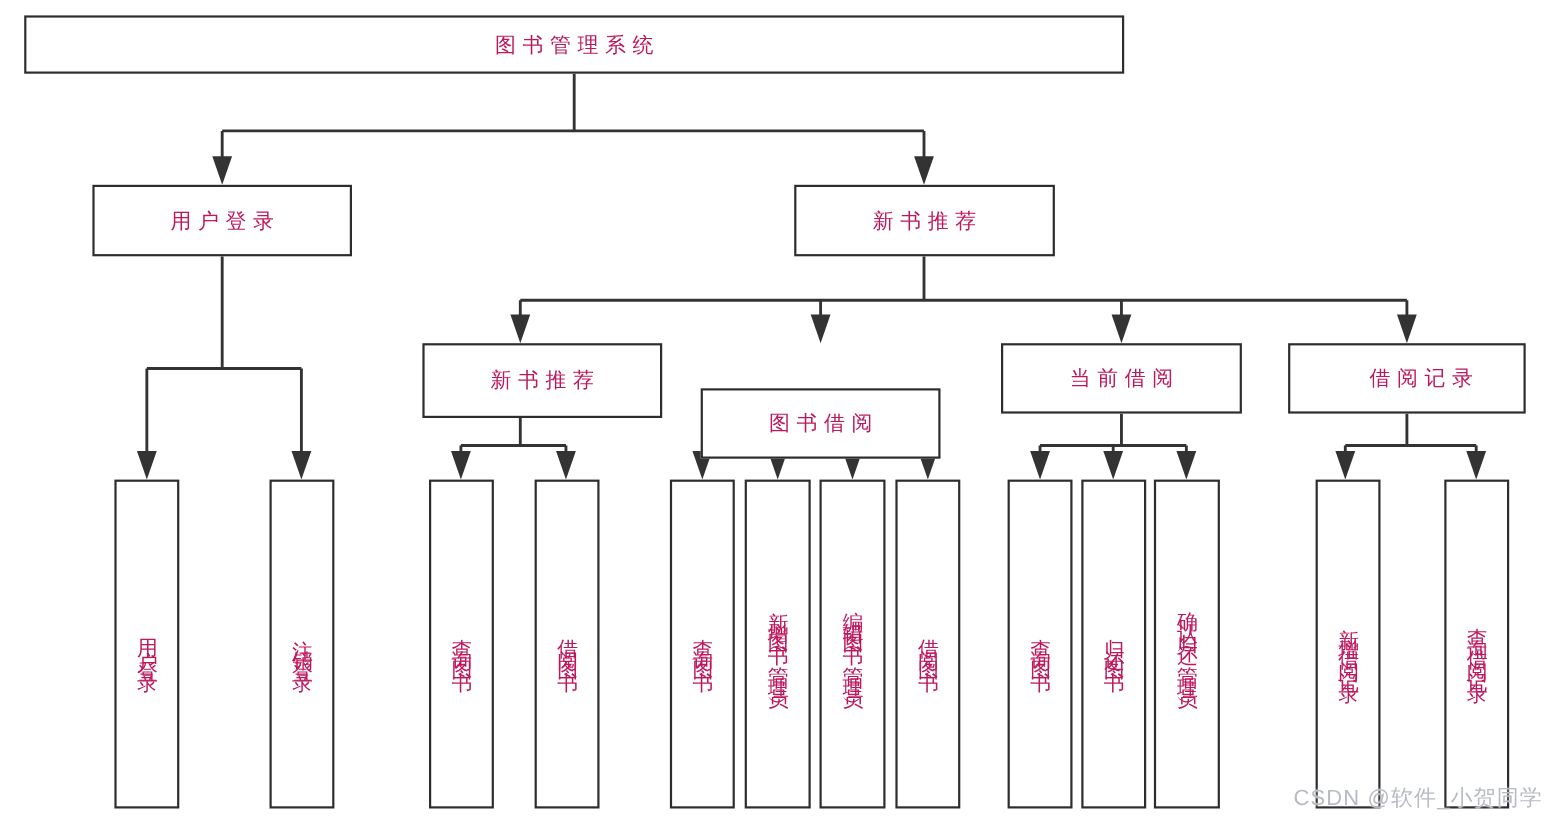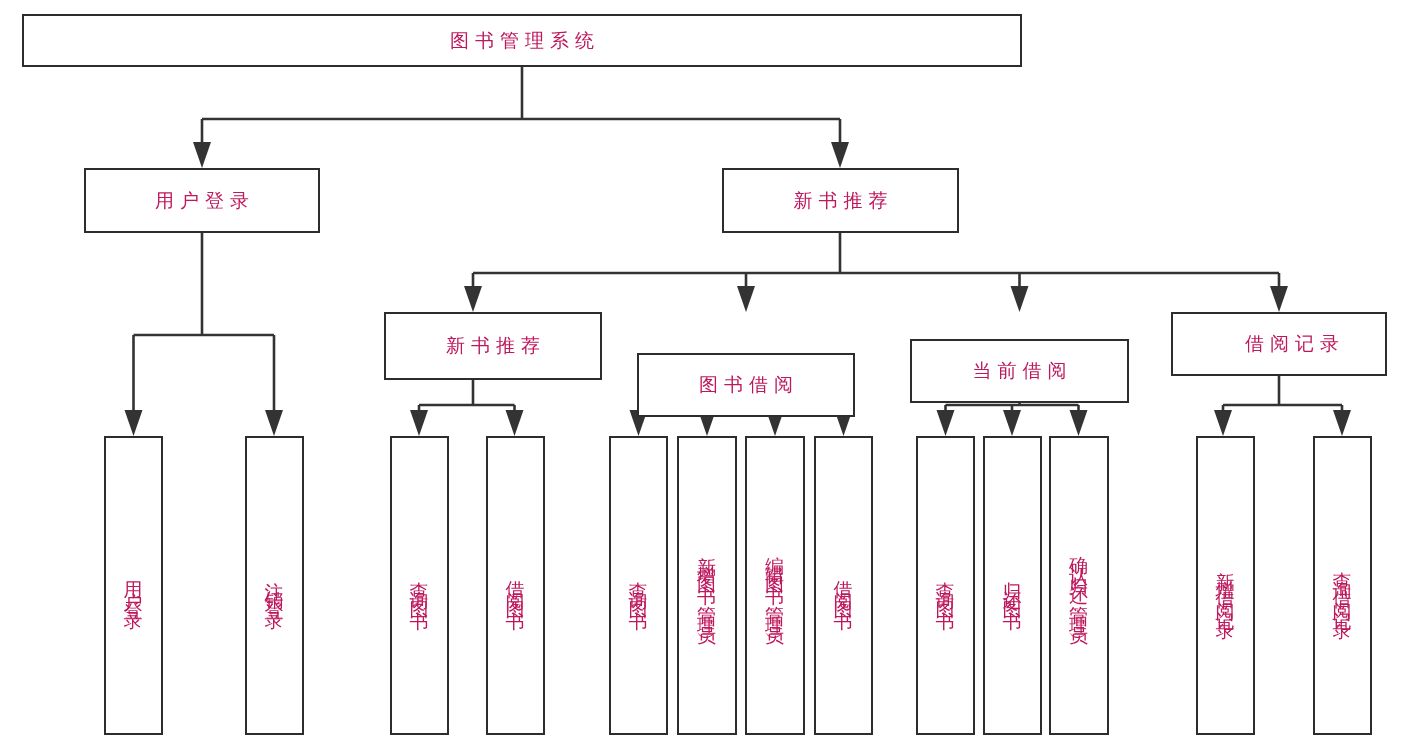--- a/index.html
+++ b/index.html
@@ -103,35 +103,36 @@
     </g>
   </svg>
 
   <div class="node hnode" style="left:22px;top:14px;width:1000px;height:53px;">图书管理系统</div>
 
   <div class="node hnode" style="left:84px;top:168px;width:236px;height:65px;">用户登录</div>
   <div class="node hnode" style="left:722px;top:168px;width:237px;height:65px;">新书推荐</div>
 
   <div class="node hnode" style="left:384px;top:312px;width:218px;height:68px;">新书推荐</div>
   <div class="node hnode" style="left:637px;top:312px;width:218px;height:64px;margin-top:41px;">图书借阅</div>
-  <div class="node hnode" style="left:910px;top:312px;width:219px;height:64px;margin-top:27px;">当前借阅</div>
+  <div class="node hnode" style="left:910px;top:312px;width:219px;height:64px;">当前借阅</div>
   <div class="node hnode" style="left:1171px;top:312px;width:216px;height:64px;padding-left:26px;">借阅记录</div>
 
   <div class="node vnode" style="left:104px;">用户登录</div>
   <div class="node vnode" style="left:245px;">注销登录</div>
 
   <div class="node vnode" style="left:390px;">查询图书</div>
   <div class="node vnode" style="left:486px;">借阅图书</div>
 
   <div class="node vnode" style="left:609px;">查询图书</div>
   <div class="node vnode" style="left:677px;width:60px;">新增图书（管理员）</div>
   <div class="node vnode" style="left:745px;width:60px;">编辑图书（管理员）</div>
   <div class="node vnode" style="left:814px;">借阅图书</div>
 
   <div class="node vnode" style="left:916px;">查询图书</div>
   <div class="node vnode" style="left:983px;">归还图书</div>
   <div class="node vnode" style="left:1049px;width:60px;">确认归还（管理员）</div>
 
   <div class="node vnode" style="left:1196px;">新增借阅记录</div>
   <div class="node vnode" style="left:1313px;">查询借阅记录</div>
 
+  <div class="watermark">CSDN @软件_小贺同学</div>
 
 </div>
 
 </body></html>

